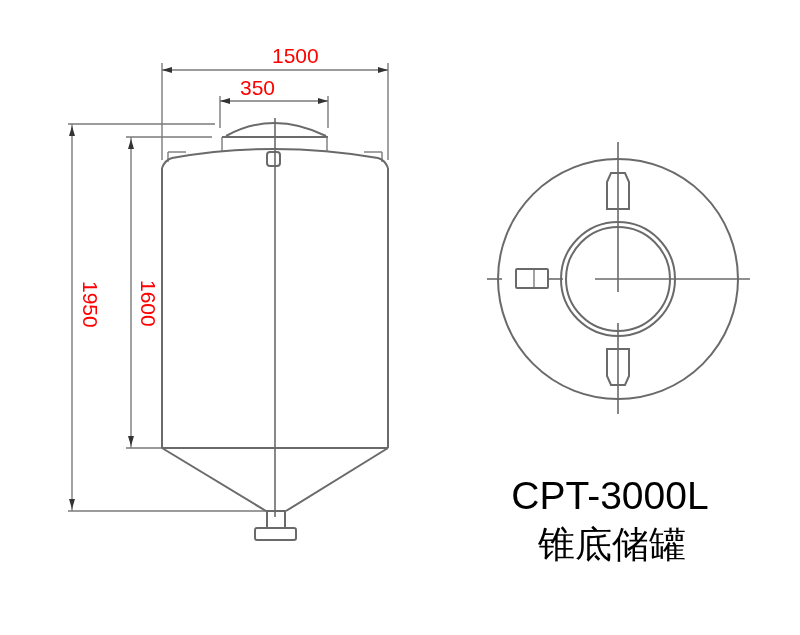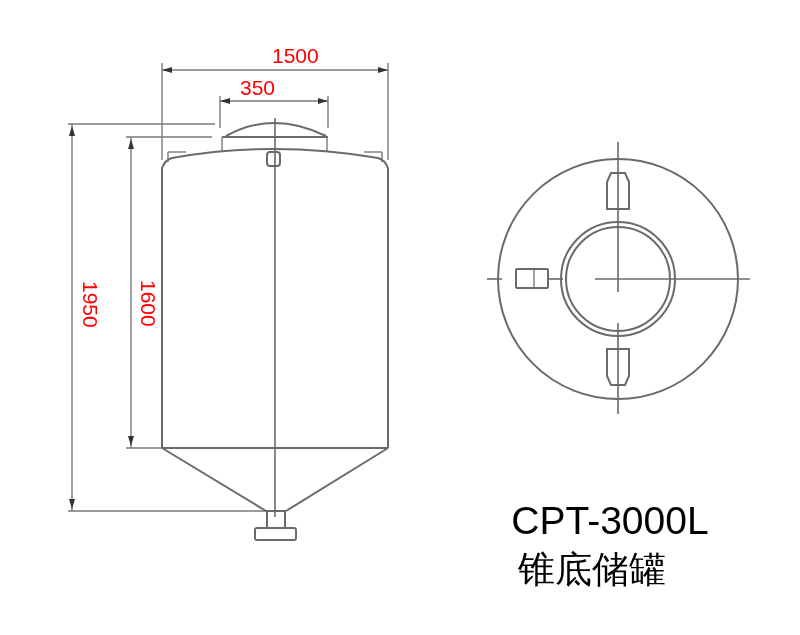--- a/index.html
+++ b/index.html
@@ -6,23 +6,23 @@
     body { width: 800px; height: 635px; position: relative; overflow: hidden;
            font-family: "Liberation Sans", "DejaVu Sans", sans-serif; }
     svg.drawing { position: absolute; left: 0; top: 0; }
     .ln { stroke: #6a6a6a; stroke-width: 2; fill: none; }
     .ln-thin { stroke: #7a7a7a; stroke-width: 1.4; fill: none; }
     .ln-center { stroke: #6a6a6a; stroke-width: 1.6; fill: none; }
     .arrow { fill: #333; }
     .dim { position: absolute; color: #ff0000; font-size: 21px; line-height: 1;
            white-space: nowrap; }
     .dim.vert { transform-origin: left top; transform: rotate(90deg); }
-    .caption { position: absolute; color: #000; text-align: center; white-space: nowrap; margin-top: 25px; }
+    .caption { position: absolute; color: #000; text-align: center; white-space: nowrap; }
     #model { left: 490px; top: 474px; width: 240px; font-size: 39px; }
-    #cname { left: 472px; top: 520px; width: 240px; font-size: 37px;
+    #cname { left: 492px; top: 520px; width: 240px; font-size: 37px;
              font-family: Liberation Serif, serif; }
   </style>
 </head>
 <body>
 
 <svg class="drawing" width="800" height="635" viewBox="0 0 800 635" xmlns="http://www.w3.org/2000/svg">
 
   <g>
 
     <g>

